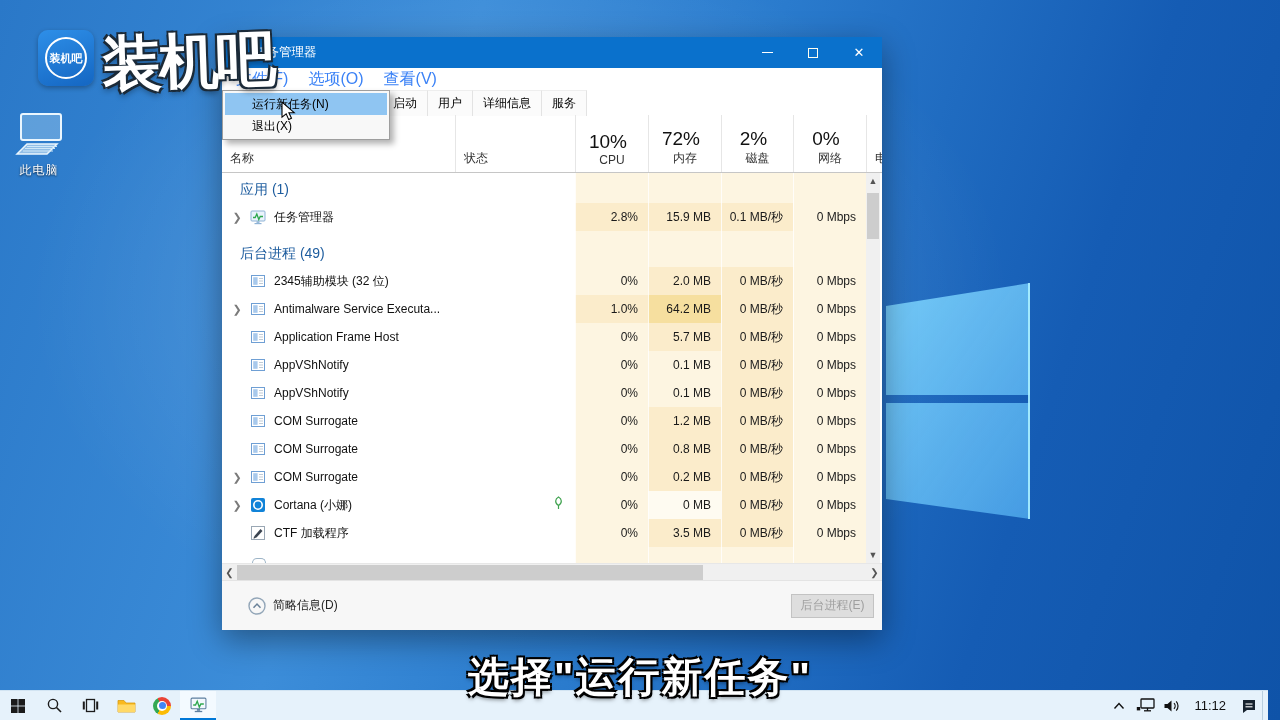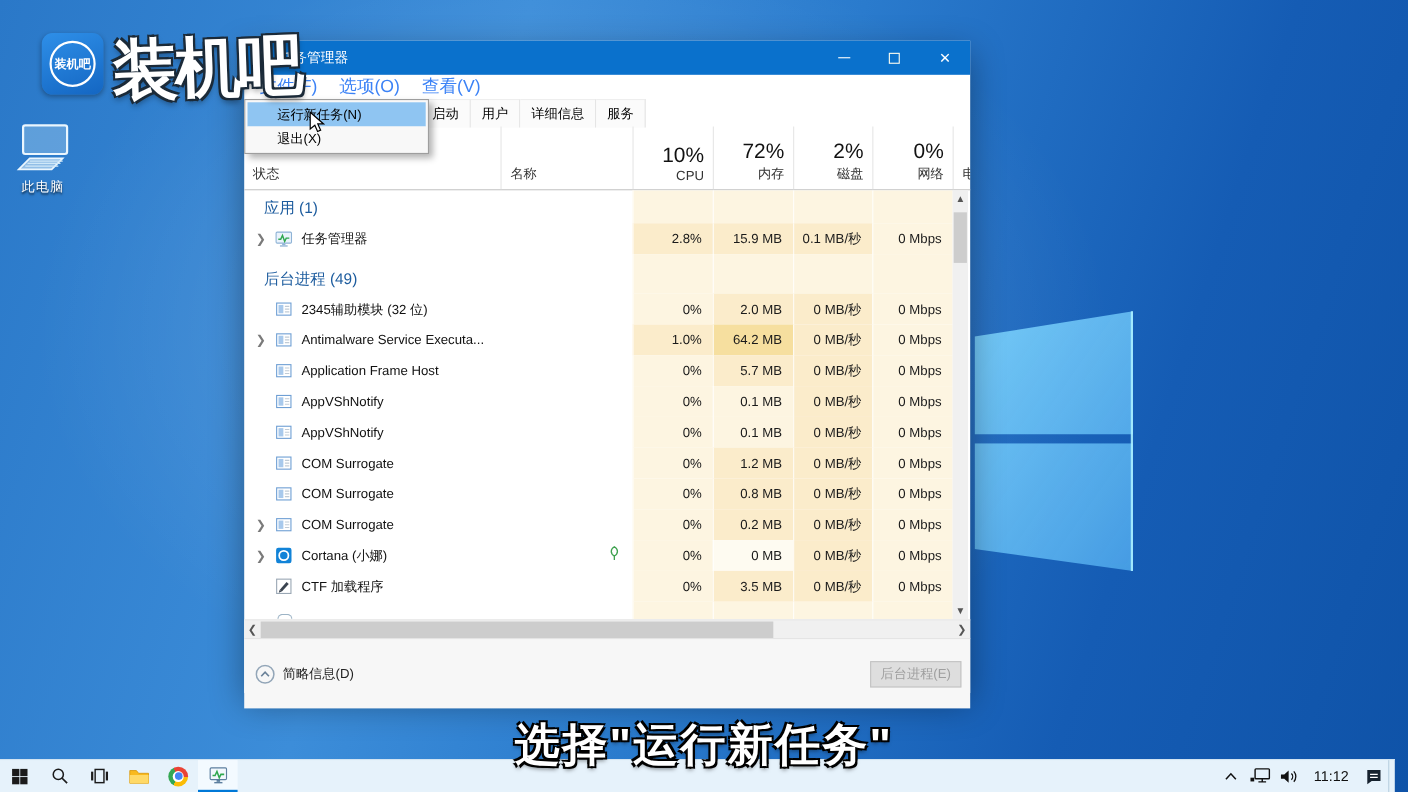--- a/index.html
+++ b/index.html
@@ -59,21 +59,21 @@
   .tm-tabrow .tab { padding:4px 10px; border-right:1px solid #e3e3e3; border-top:1px solid #eee; background:#fbfbfb; }
   .tm-tabrow .tab:first-child { border-left:1px solid #e3e3e3; }
 
   
   .tm-header { height:58px; display:grid; grid-template-columns:233px 120px 73px 73px 72px 73px 1fr;
     border-bottom:1px solid #c6c6c6; }
   .hcell { border-left:1px solid #e6e6e6; display:flex; flex-direction:column; justify-content:flex-end; overflow:hidden; }
   .hcell:first-child { border-left:none; }
   .hcell .hl { font-size:12px; color:#333; padding:0 8px 5px 8px; }
   .hcell.left .hl { text-align:left; }
-  .hcell.right { align-items:flex-end; }
+  .hcell.right { align-items:center; }
   .hcell .pct { font-size:19px; color:#111; padding-right:8px; }
   .hcell.right .hl { text-align:right; padding-bottom:5px; }
 
   
   .tm-body { position:relative; height:390px; overflow:hidden; display:flex; flex-direction:column; }
   .t-row { display:grid; grid-template-columns:233px 120px 73px 73px 72px 73px 1fr; height:28px; flex:0 0 auto; }
   .t-row.grp1 { height:30px; }
   .t-row.grp2 { height:36px; }
   .t-row.fill { flex:1 1 auto; height:auto; }
   .cell { display:flex; align-items:center; }
@@ -93,21 +93,21 @@
   .vscroll .arr.up { top:0; } .vscroll .arr.down { bottom:0; }
   .vscroll .thumb { position:absolute; left:1px; top:20px; width:12px; height:46px; background:#cdcdcd; }
 
   
   .hscroll { height:17px; background:#f0f0f0; border-top:1px solid #e7e7e7; position:relative; }
   .hscroll .arr { position:absolute; top:0; width:15px; height:100%; display:flex; align-items:center; justify-content:center; color:#555; font-size:10px; }
   .hscroll .arr.left { left:0; } .hscroll .arr.right { right:0; }
   .hscroll .thumb { position:absolute; left:15px; top:1px; height:15px; width:466px; background:#cdcdcd; }
 
   
-  .tm-footer { height:64px; background:#f7f7f7; border-top:1px solid #e4e4e4; display:flex; align-items:center; padding:0 8px 0 10px; }
+  .tm-footer { height:50px; background:#f7f7f7; border-top:1px solid #e4e4e4; display:flex; align-items:center; padding:0 8px 0 26px; }
   .tm-footer .info { display:flex; align-items:center; font-size:12px; color:#222; }
   .tm-footer .info svg { margin-right:7px; }
   .btn-endtask { margin-left:auto; width:83px; height:24px; background:#dedede; border:1px solid #c3c3c3;
     color:#9f9f9f; font-size:12px; display:flex; align-items:center; justify-content:center; }
 
   
   .dropdown { position:absolute; left:0; top:53px; width:168px; background:#f8f8f8; border:1px solid #9e9e9e;
     padding:2px; z-index:30; box-shadow:4px 4px 6px rgba(0,0,0,0.3); }
   .dropdown .ditem { height:22px; line-height:22px; font-size:12px; color:#000; padding-left:27px; background:#f8f8f8; }
   .dropdown .ditem.hl { background:#8fc5f2; }
@@ -197,24 +197,24 @@
 
     <div class="tm-tabrow" id="tm-tabs">
         <span class="tab">启动</span>
         <span class="tab">用户</span>
         <span class="tab">详细信息</span>
         <span class="tab">服务</span>
       </div>
 
     <div class="tm-header">
       <div class="hcell left">
+        <div class="hl">名称</div>
+      </div>
+      <div class="hcell left">
         <div class="hl">状态</div>
-      </div>
-      <div class="hcell left">
-        <div class="hl">名称</div>
       </div>
       <div class="hcell right">
         <div class="pct">10%</div>
         <div class="hl">CPU</div>
       </div>
       <div class="hcell right">
         <div class="pct">72%</div>
         <div class="hl">内存</div>
       </div>
       <div class="hcell right">

